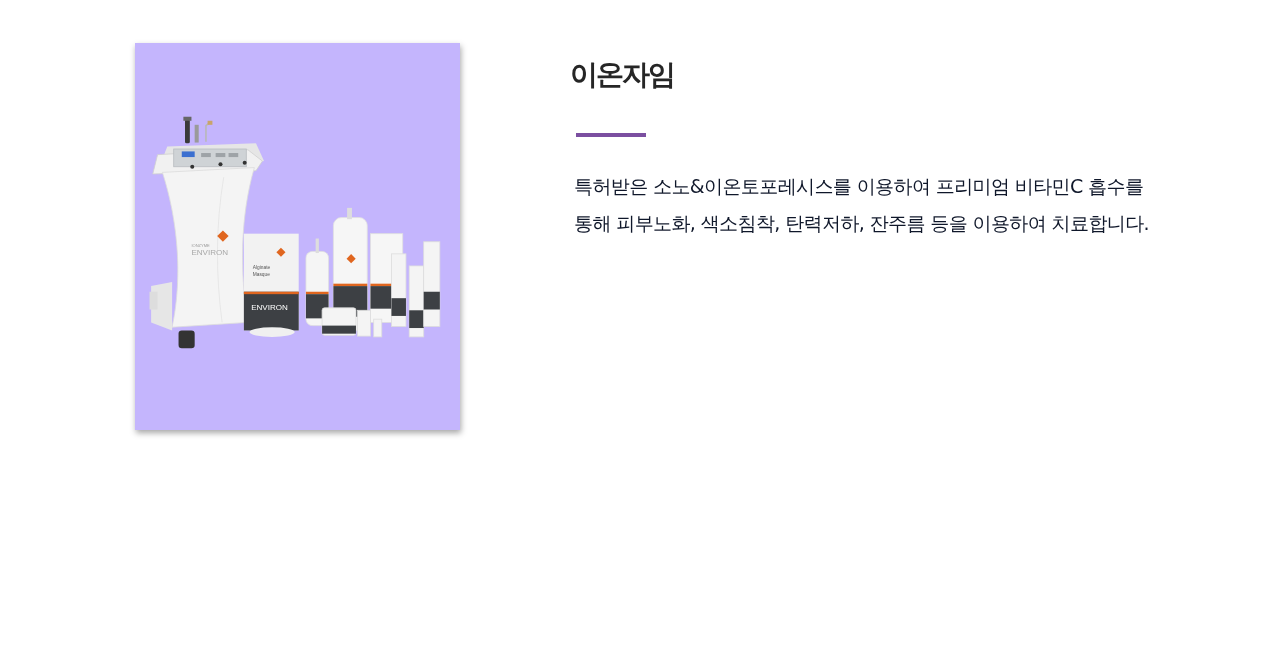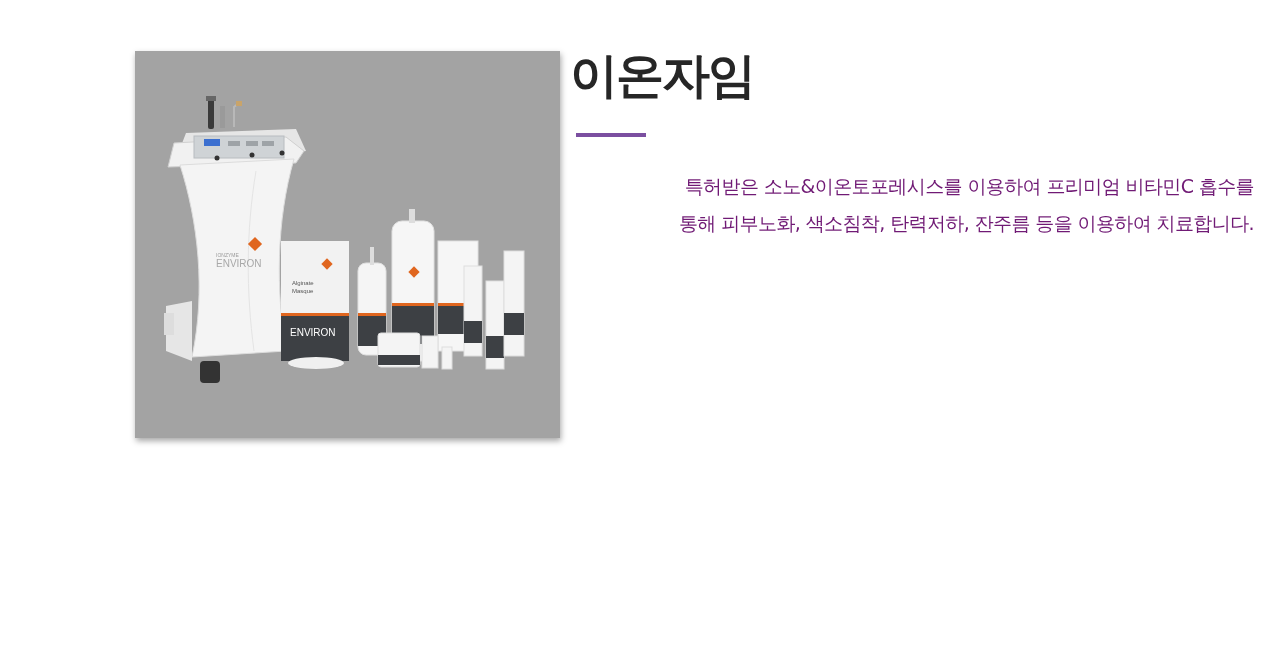--- a/index.html
+++ b/index.html
@@ -1,37 +1,37 @@
 <!DOCTYPE html>
 <html><head>
 <meta charset="utf-8">
 <style>
   html, body { margin:0; padding:0; }
   body {
     width:1280px; height:646px; background:#ffffff; position:relative; overflow:hidden;
     font-family:"DejaVu Sans","Liberation Sans",sans-serif; color:#222;
   }
   .photo-card {
-    position:absolute; left:135px; top:51px; width:425px; height:387px;
-    background:#a3a3a3;
+    position:absolute; left:135px; top:43px; width:325px; height:387px;
+    background:#c4b5fd;
     box-shadow: 1px 3px 6px rgba(0,0,0,0.35);
     overflow:hidden;
   }
   .photo-card svg { display:block; width:100%; height:100%; }
   .title {
     position:absolute; left:570px; top:46px;
-    font-size:48px; font-weight:bold; letter-spacing:-2px; color:#262626;
+    font-size:28px; font-weight:bold; letter-spacing:-2px; color:#262626;
     line-height:58px;
   }
   .accent-bar {
     position:absolute; left:576px; top:133px; width:70px; height:4px;
   }
   .desc {
     position:absolute; left:574px; top:168px; width:680px;
-    font-size:19px; line-height:37px; color:#701a75; letter-spacing:-0.6px;text-align:right;
+    font-size:19px; line-height:37px; color:#0f172a; letter-spacing:-0.6px;
   }
   .desc div { white-space:nowrap; }
 </style>
 </head>
 <body>
 
 <div class="photo-card">
   <svg viewBox="0 0 403 387" xmlns="http://www.w3.org/2000/svg">
 
     <rect x="62" y="48" width="6" height="30" rx="2" fill="#3a3a3a"></rect>

